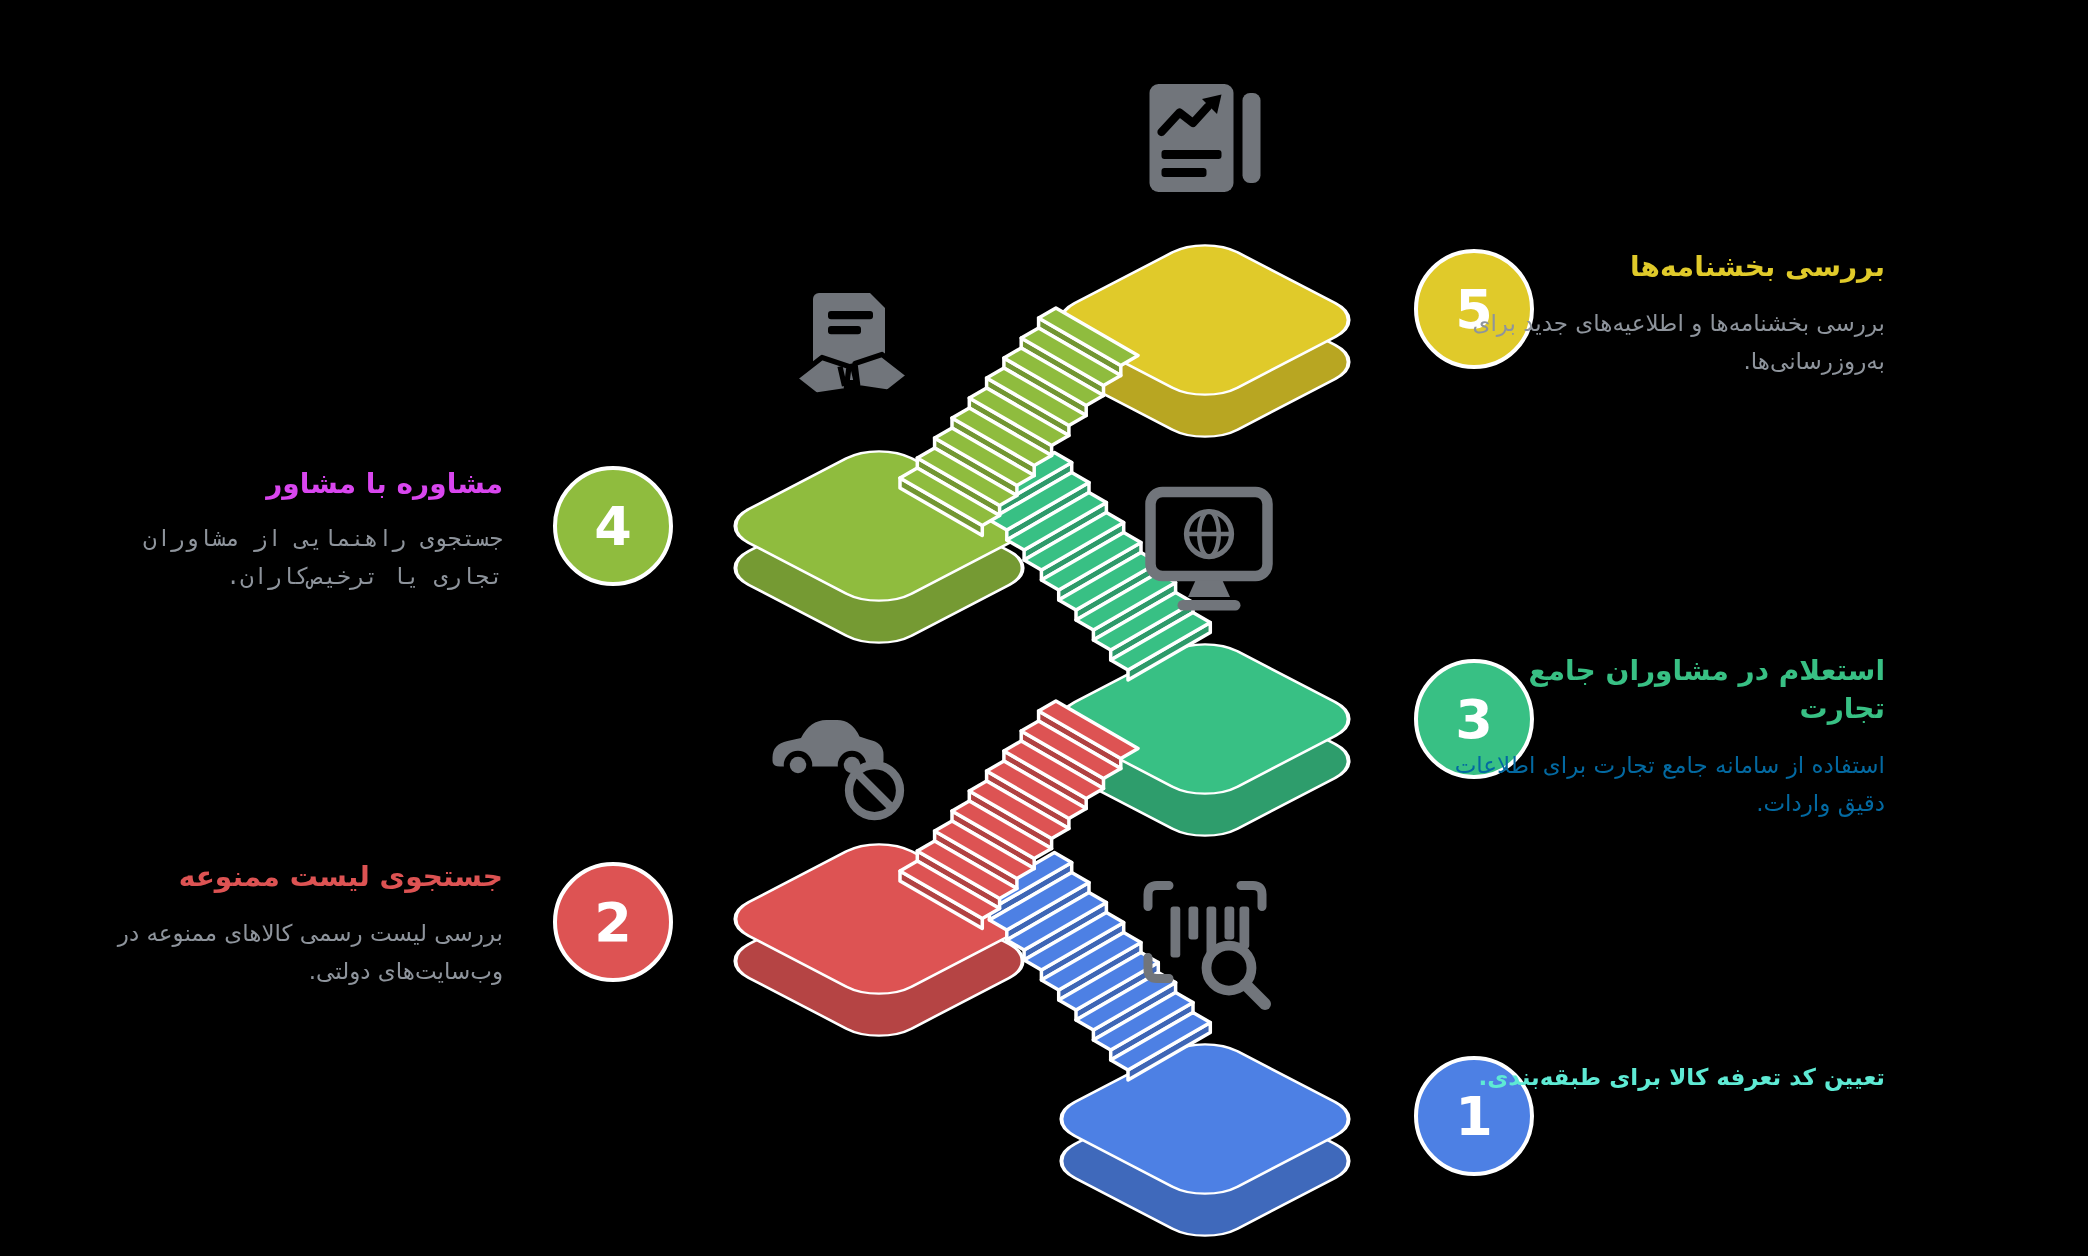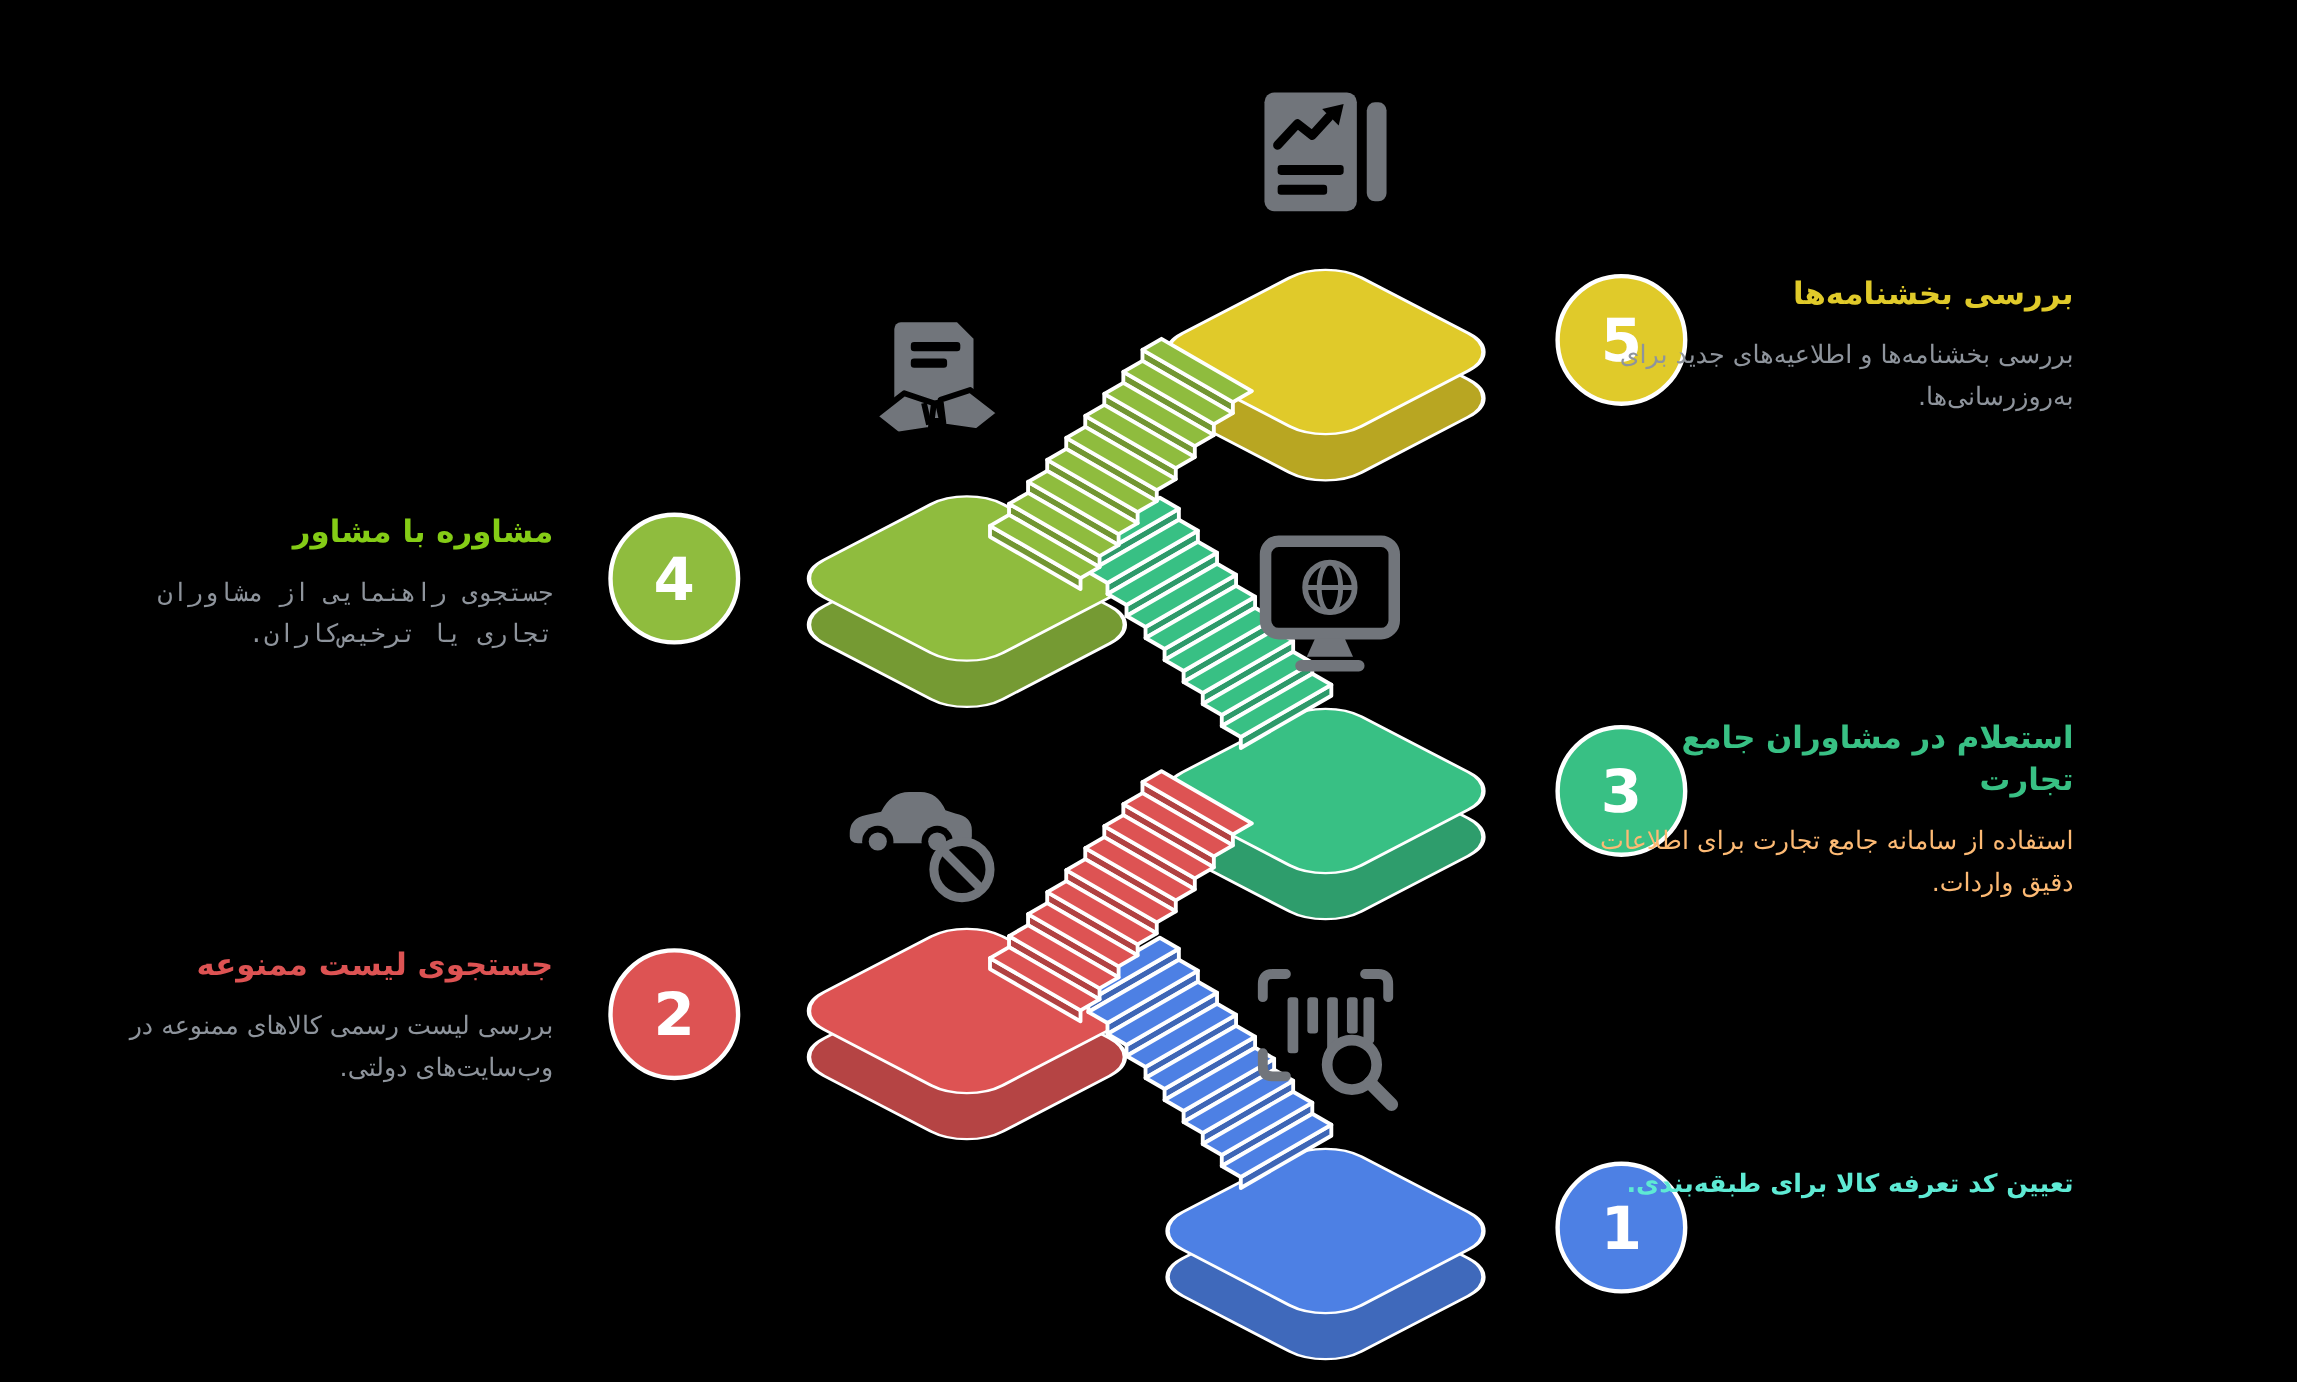--- a/index.html
+++ b/index.html
@@ -195,24 +195,24 @@
 
   <div class="block block-1">
     <p class="desc" style="color: #5eead4; font-weight: bold;">تعیین کد تعرفه کالا برای طبقه‌بندی.</p>
   </div>
   <div class="block block-2">
     <h2 class="title" style="color: rgb(221, 83, 83);">جستجوی لیست ممنوعه</h2>
     <p class="desc" style="color: rgb(142, 148, 156);">بررسی لیست رسمی کالاهای ممنوعه در وب‌سایت‌های دولتی.</p>
   </div>
   <div class="block block-3">
     <h2 class="title" style="color: rgb(56, 192, 132);">استعلام در مشاوران جامع تجارت</h2>
-    <p class="desc" style="color: #fdba74;">استفاده از سامانه جامع تجارت برای اطلاعات دقیق واردات.</p>
+    <p class="desc" style="color: #0369a1;">استفاده از سامانه جامع تجارت برای اطلاعات دقیق واردات.</p>
   </div>
   <div class="block block-4">
-    <h2 class="title" style="color: #84cc16; text-align: right;">مشاوره با مشاور</h2>
+    <h2 class="title" style="color: #d946ef; text-align: right;">مشاوره با مشاور</h2>
     <p class="desc" style="color: rgb(142, 148, 156); font-family: Liberation Mono, monospace;">جستجوی راهنمایی از مشاوران تجاری یا ترخیص‌کاران.</p>
   </div>
   <div class="block block-5">
     <h2 class="title" style="color: rgb(224, 202, 42);">بررسی بخشنامه‌ها</h2>
     <p class="desc" style="color: rgb(142, 148, 156);">بررسی بخشنامه‌ها و اطلاعیه‌های جدید برای به‌روزرسانی‌ها.</p>
   </div>
 
 </div>
 
 </body></html>

